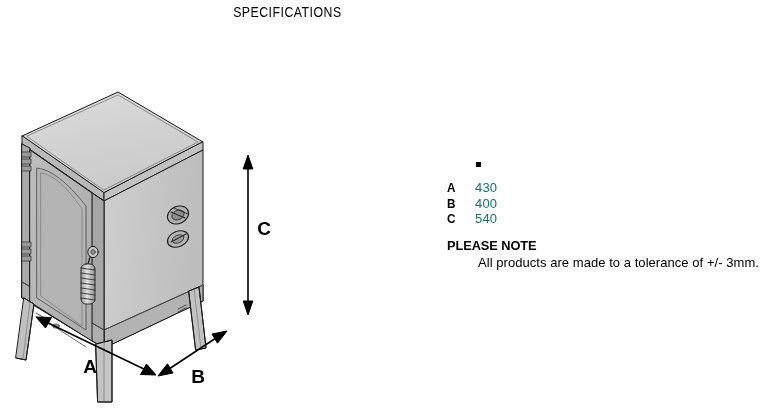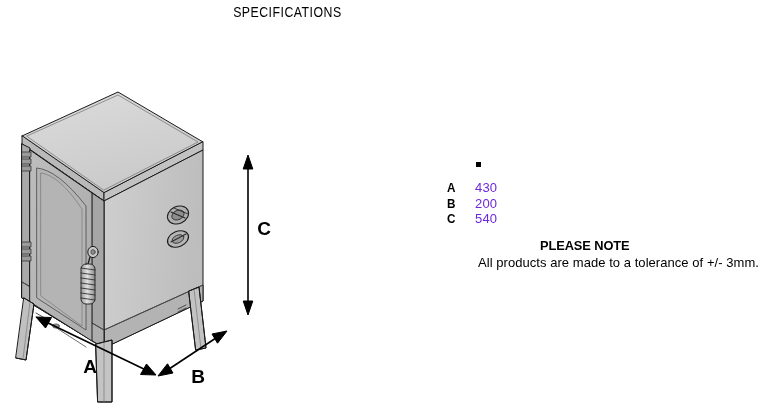--- a/index.html
+++ b/index.html
@@ -91,30 +91,29 @@
   }
   .dim-key {
     font-weight: bold;
     width: 28px;
     color: #000000;
     transform: scaleX(0.9);
     transform-origin: left center;
   }
   .dim-val {
     font-weight: 400;
-    color: #6d28d9;
+    color: #0f766e;
     letter-spacing: 0.2px;
   }
 
   .note-block {
     position: absolute;
     left: 0;
     top: 83px;
     width: 290px;
-    text-align: center;
   }
   .note-head {
     font-size: 13.5px;
     font-weight: bold;
     line-height: 16px;
     color: #000000;
     letter-spacing: -0.1px;
     transform: scaleX(0.95);
     transform-origin: left center;
     white-space: nowrap;
@@ -304,21 +303,21 @@
     <div class="unit-marker">mm</div>
 
     <table class="dim-table">
       <tbody>
         <tr>
           <td class="dim-key">A</td>
           <td class="dim-val">430</td>
         </tr>
         <tr>
           <td class="dim-key">B</td>
-          <td class="dim-val">200</td>
+          <td class="dim-val">400</td>
         </tr>
         <tr>
           <td class="dim-key">C</td>
           <td class="dim-val">540</td>
         </tr>
       </tbody>
     </table>
 
     <div class="note-block">
       <div class="note-head">PLEASE NOTE</div>

